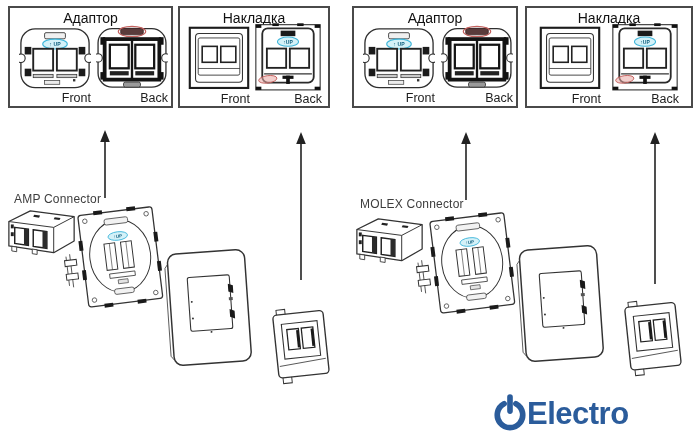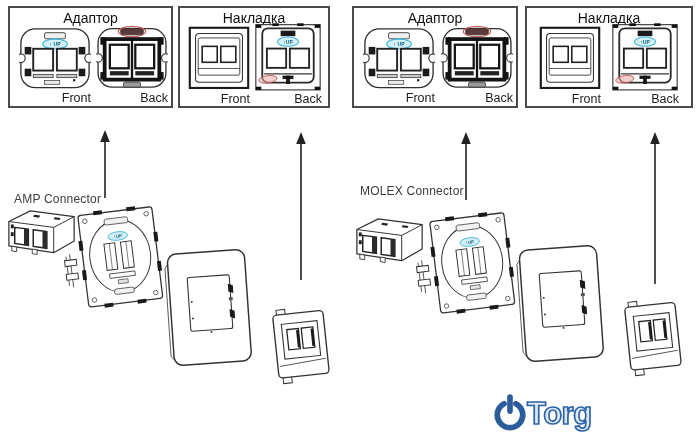--- a/index.html
+++ b/index.html
@@ -246,35 +246,35 @@
   <svg class="fig" style="left:62px;top:200px;" width="102" height="123.5" viewBox="0 0 104 126">
       <use href="#sym-mechanism"></use>
     </svg>
   <svg class="fig" style="left:162px;top:242px;" width="94" height="135" viewBox="0 0 96 138">
       <use href="#sym-plate-big"></use>
     </svg>
   <svg class="fig" style="left:268px;top:304px;" width="66" height="81.5" viewBox="0 0 68 84">
       <use href="#sym-plate-small"></use>
     </svg>
 
-  <div class="conn-label" style="left:360px;top:184px;">MOLEX Connector</div>
+  <div class="conn-label" style="left:360px;top:197px;">MOLEX Connector</div>
   <svg class="fig" style="left:352px;top:212px;" width="76" height="60.4" viewBox="0 0 78 62">
       <use href="#sym-conn-block"></use>
     </svg>
   <svg class="fig" style="left:414px;top:206px;" width="102" height="123.5" viewBox="0 0 104 126">
       <use href="#sym-mechanism"></use>
     </svg>
   <svg class="fig" style="left:514px;top:238px;" width="94" height="135" viewBox="0 0 96 138">
       <use href="#sym-plate-big"></use>
     </svg>
   <svg class="fig" style="left:620px;top:296px;" width="66" height="81.5" viewBox="0 0 68 84">
       <use href="#sym-plate-small"></use>
     </svg>
 
   <div class="logo">
     <svg width="32" height="38" viewBox="0 0 34 40">
       <path d="M10.7,10.1 A13.5,13.5 0 1 0 23.3,10.1" fill="none" stroke="#2b5c9b" stroke-width="6" stroke-linecap="round"></path>
       <line x1="17" y1="3" x2="17" y2="18" stroke="#2b5c9b" stroke-width="6" stroke-linecap="round"></line>
     </svg>
-      <span class="logo-outline">Torg</span>
+    <span class="logo-solid">Electro</span>
   </div>
 
 </div>
 
 </body></html>

